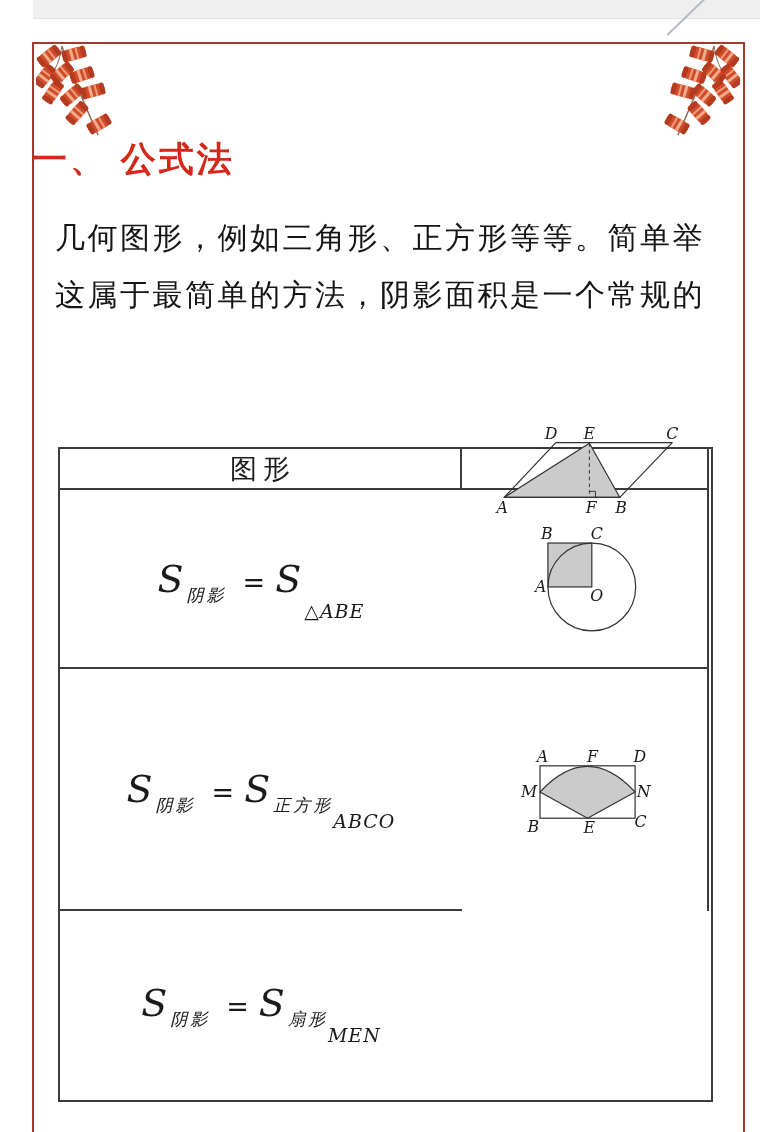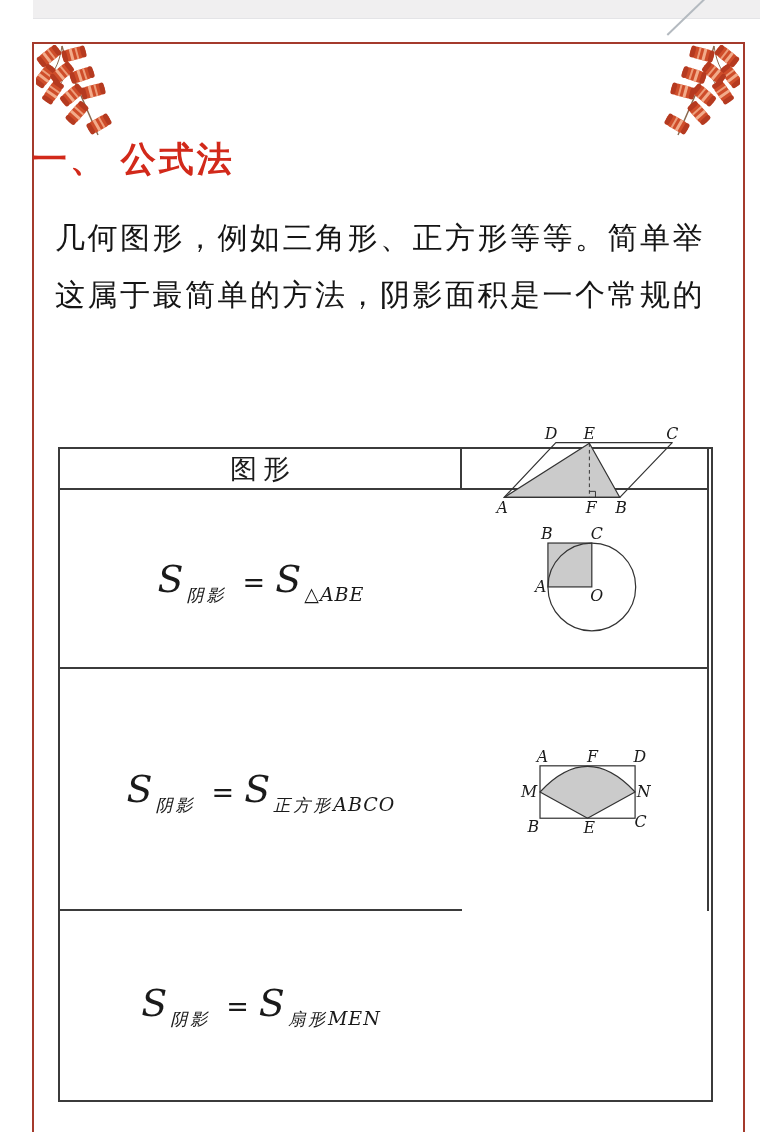--- a/index.html
+++ b/index.html
@@ -36,21 +36,21 @@
          letter-spacing:6px; text-indent:6px; }
 
   .fig-svg { display:block; }
   .fig-label { font-family:"DejaVu Serif", serif; font-style:italic;
                font-size:26px; fill:#1a1a1a; }
 
   .formula { display:flex; align-items:baseline; justify-content:center;
              font-family:"DejaVu Serif", serif; color:#1a1a1a; }
   .fS { font-style:italic; font-size:38px; }
   .fsub-cjk { font-size:17px; position:relative; top:9px; letter-spacing:3px; margin-left:3px;font-style:italic; }
-  .fsub-lat { font-style:italic; font-size:19px; position:relative; top:9px; letter-spacing:1px; }
+  .fsub-lat { font-style:italic; font-size:19px; position:relative; top:26px; letter-spacing:1px; }
   .feq { font-size:27px; margin:0 10px 0 16px; }
 </style>
 </head>
 <body>
 
 <div class="page">
 
   <div class="top-strip"></div>
   <div class="stray-line"></div>
   <div class="page-border"></div>

